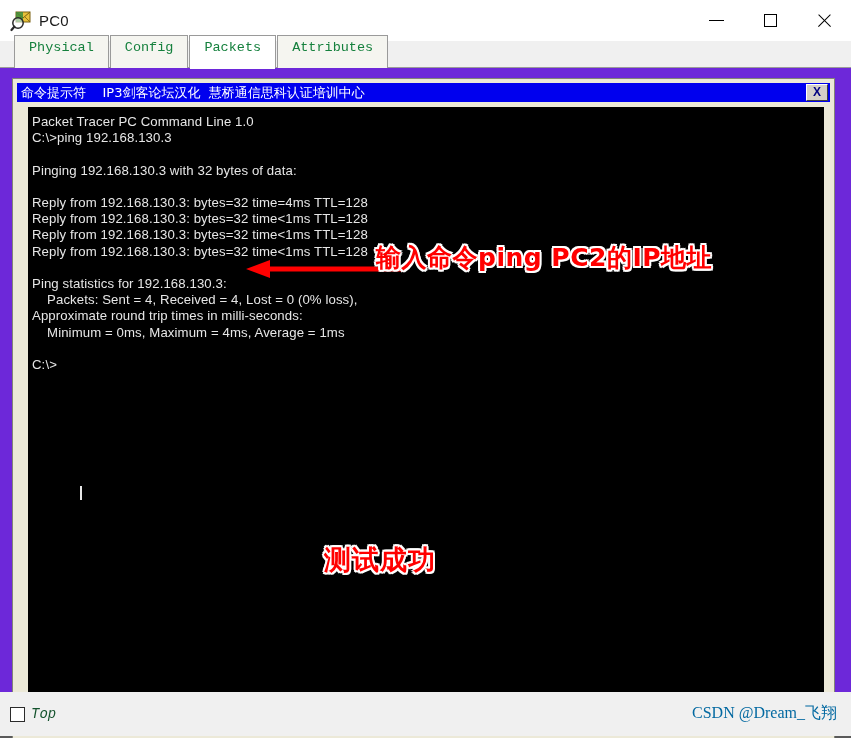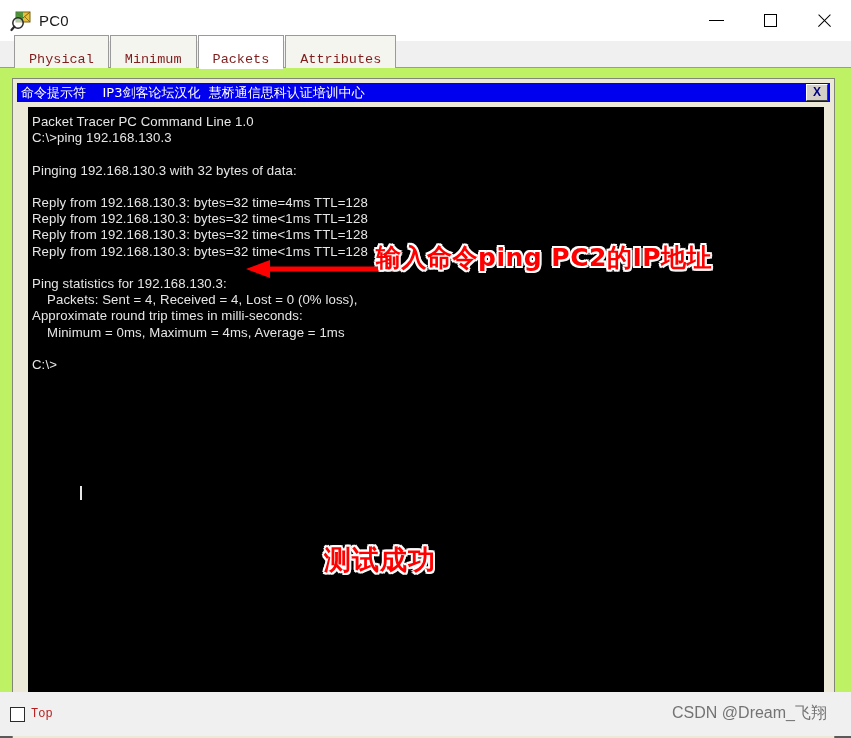--- a/index.html
+++ b/index.html
@@ -108,24 +108,24 @@
   #tab-strip::after {
     content: "";
     position: absolute;
     left: 0; right: 0; bottom: 0;
     height: 1px;
     background: #9a9a9a;
   }
   .tab {
     height: 33px;
     line-height: 23px;
-    padding: 12px 14px;
+    padding: 0 14px;
     font-family: "Liberation Mono", monospace;
     font-size: 13.5px;
-    color: #7f1d1d;
+    color: #15803d;
     background: #f5f5f0;
     border: 1px solid #9a9a9a;
     border-bottom: none;
     margin-right: 1px;
     box-sizing: border-box;
     position: relative;
     z-index: 1;
     white-space: nowrap;
     cursor: default;
   }
@@ -137,21 +137,21 @@
     content: "";
     position: absolute;
     left: 0; right: 0; bottom: -1px;
     height: 2px;
     background: #ffffff;
   }
 
   
   #content-area {
     flex: 1 1 auto;
-    background: #bef264;
+    background: #6d28d9;
     position: relative;
     padding: 9px 11px 0 11px;
     box-sizing: border-box;
   }
 
   
   #cmd-window {
     position: absolute;
     left: 12px;
     top: 10px;
@@ -287,30 +287,31 @@
     width: 15px;
     height: 15px;
     border: 1.6px solid #2b2b2b;
     background: #ffffff;
     box-sizing: border-box;
     display: inline-block;
     margin-right: 6px;
   }
   #top-checkbox-label {
     font-family: "Liberation Mono", monospace;
-    font-size: 12px;
-    color: #b91c1c;
+    font-size: 14px;
+    color: #14532d;
+    font-style: italic;
   }
   #watermark {
     position: absolute;
-    right: 24px;
+    right: 14px;
     top: 11px;
-    font-family: Liberation Sans, sans-serif;
+    font-family: Liberation Serif, serif;
     font-size: 16px;
-    color: #737373;
+    color: #0369a1;
     white-space: nowrap;
   }
 </style>
 </head>
 <body>
 
 <div id="app-window">
 
   <div id="title-bar">
     <span id="window-icon">
@@ -333,21 +334,21 @@
         <span class="glyph-max"></span>
       </button>
       <button class="win-btn">
         <span class="glyph-close"></span>
       </button>
     </div>
   </div>
 
   <div id="tab-strip">
     <div class="tab">Physical</div>
-    <div class="tab">Minimum</div>
+    <div class="tab">Config</div>
     <div class="tab active">Packets</div>
     <div class="tab">Attributes</div>
   </div>
 
   <div id="content-area">
 
     <div id="cmd-window">
 
       <div id="cmd-titlebar">
         <span id="cmd-title-text">命令提示符    IP3剑客论坛汉化  慧桥通信思科认证培训中心</span>

